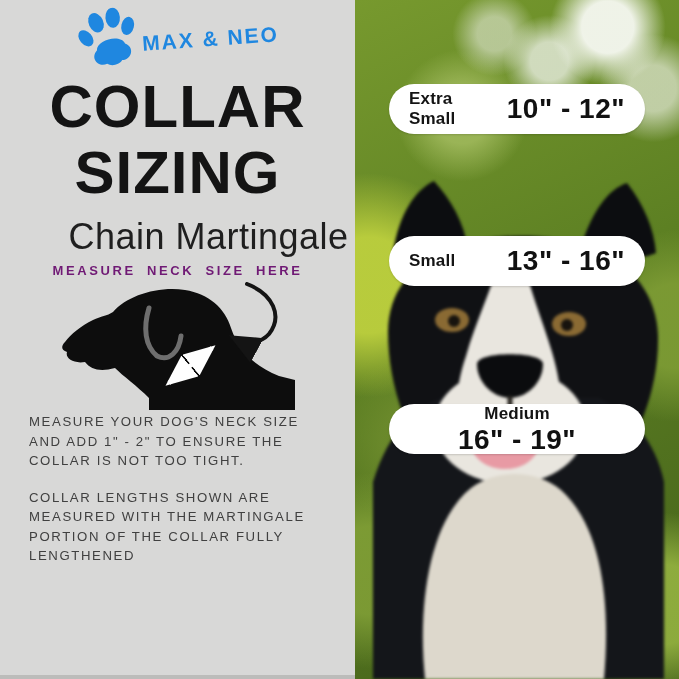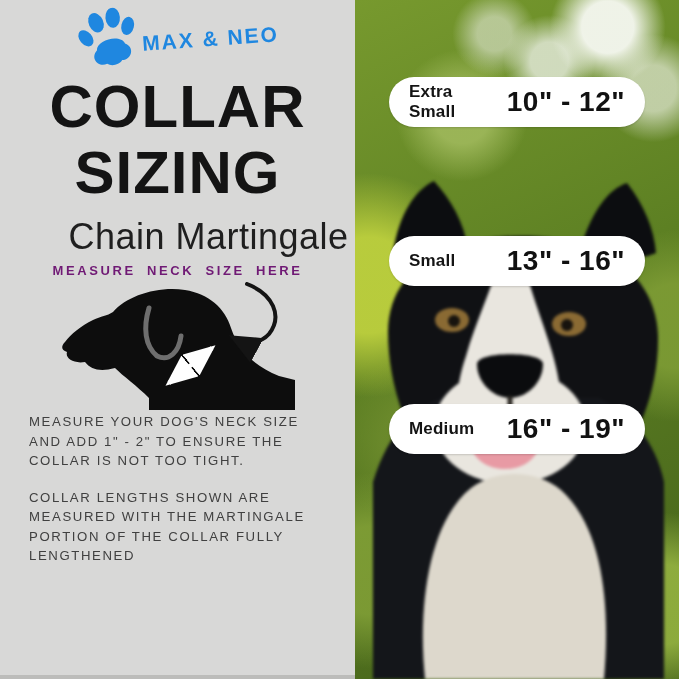--- a/index.html
+++ b/index.html
@@ -60,23 +60,23 @@
   }
   .dog-photo{position:absolute;left:0;top:0;width:324px;height:679px;filter:blur(1.4px);}
   .size-badge{
     position:absolute;left:34px;width:256px;height:50px;background:#ffffff;
     border-radius:26px;display:flex;align-items:center;
     justify-content:space-between;padding:0 20px;box-sizing:border-box;
     box-shadow:0 1px 2px rgba(0,0,0,.15);
   }
   .size-label{font-size:17px;font-weight:600;color:#141414;letter-spacing:0.2px;}
   .size-range{font-size:28px;font-weight:800;color:#111111;letter-spacing:0.5px;white-space:nowrap;}
-  .badge-xs{top:77px;gap:27px;}
+  .badge-xs{top:84px;gap:27px;}
   .badge-s{top:236px;}
-  .badge-m{top:404px;}
+  .badge-m{top:404px;flex-direction:column;}
   .badge-l{top:557px;}
 </style>
 </head>
 <body>
 
 <div class="poster">
 
   <div class="left-panel">
 
     <div class="logo-row">

